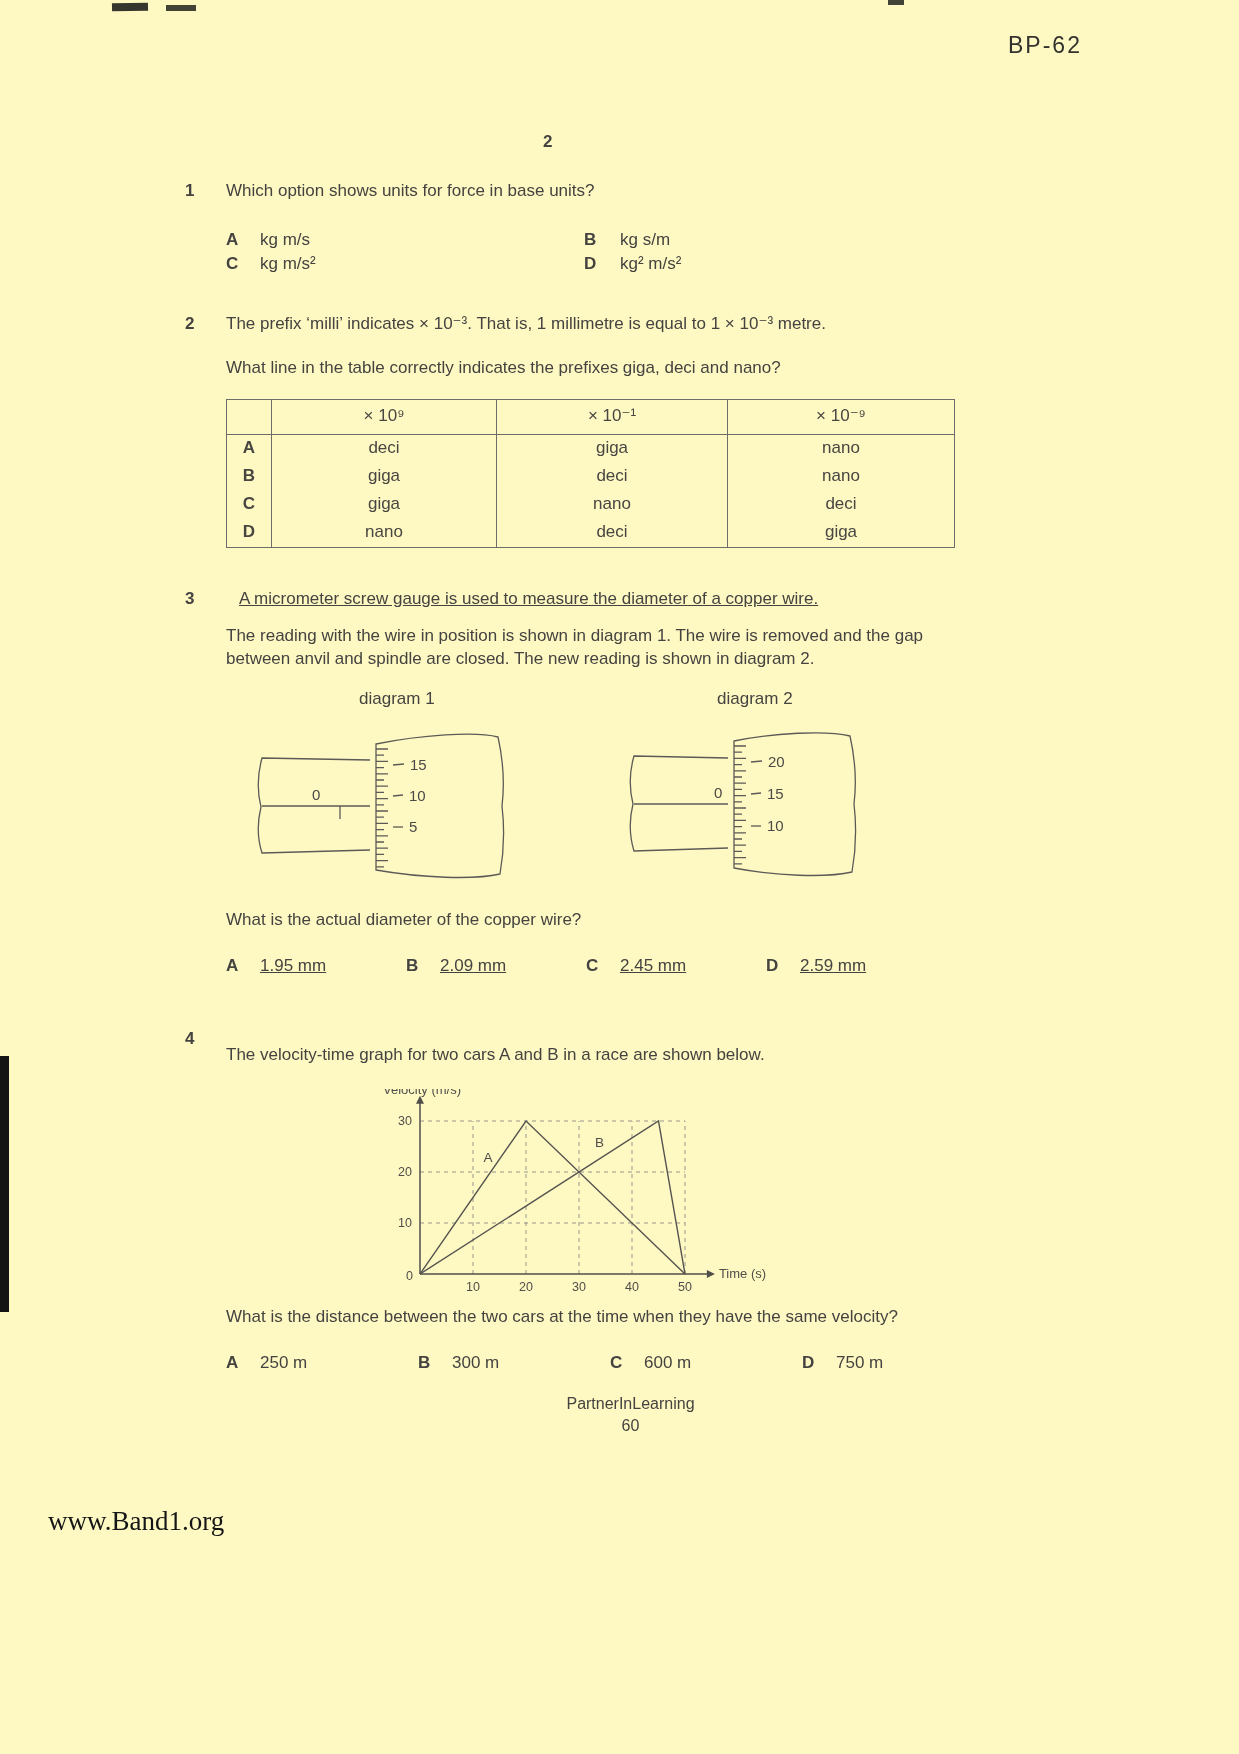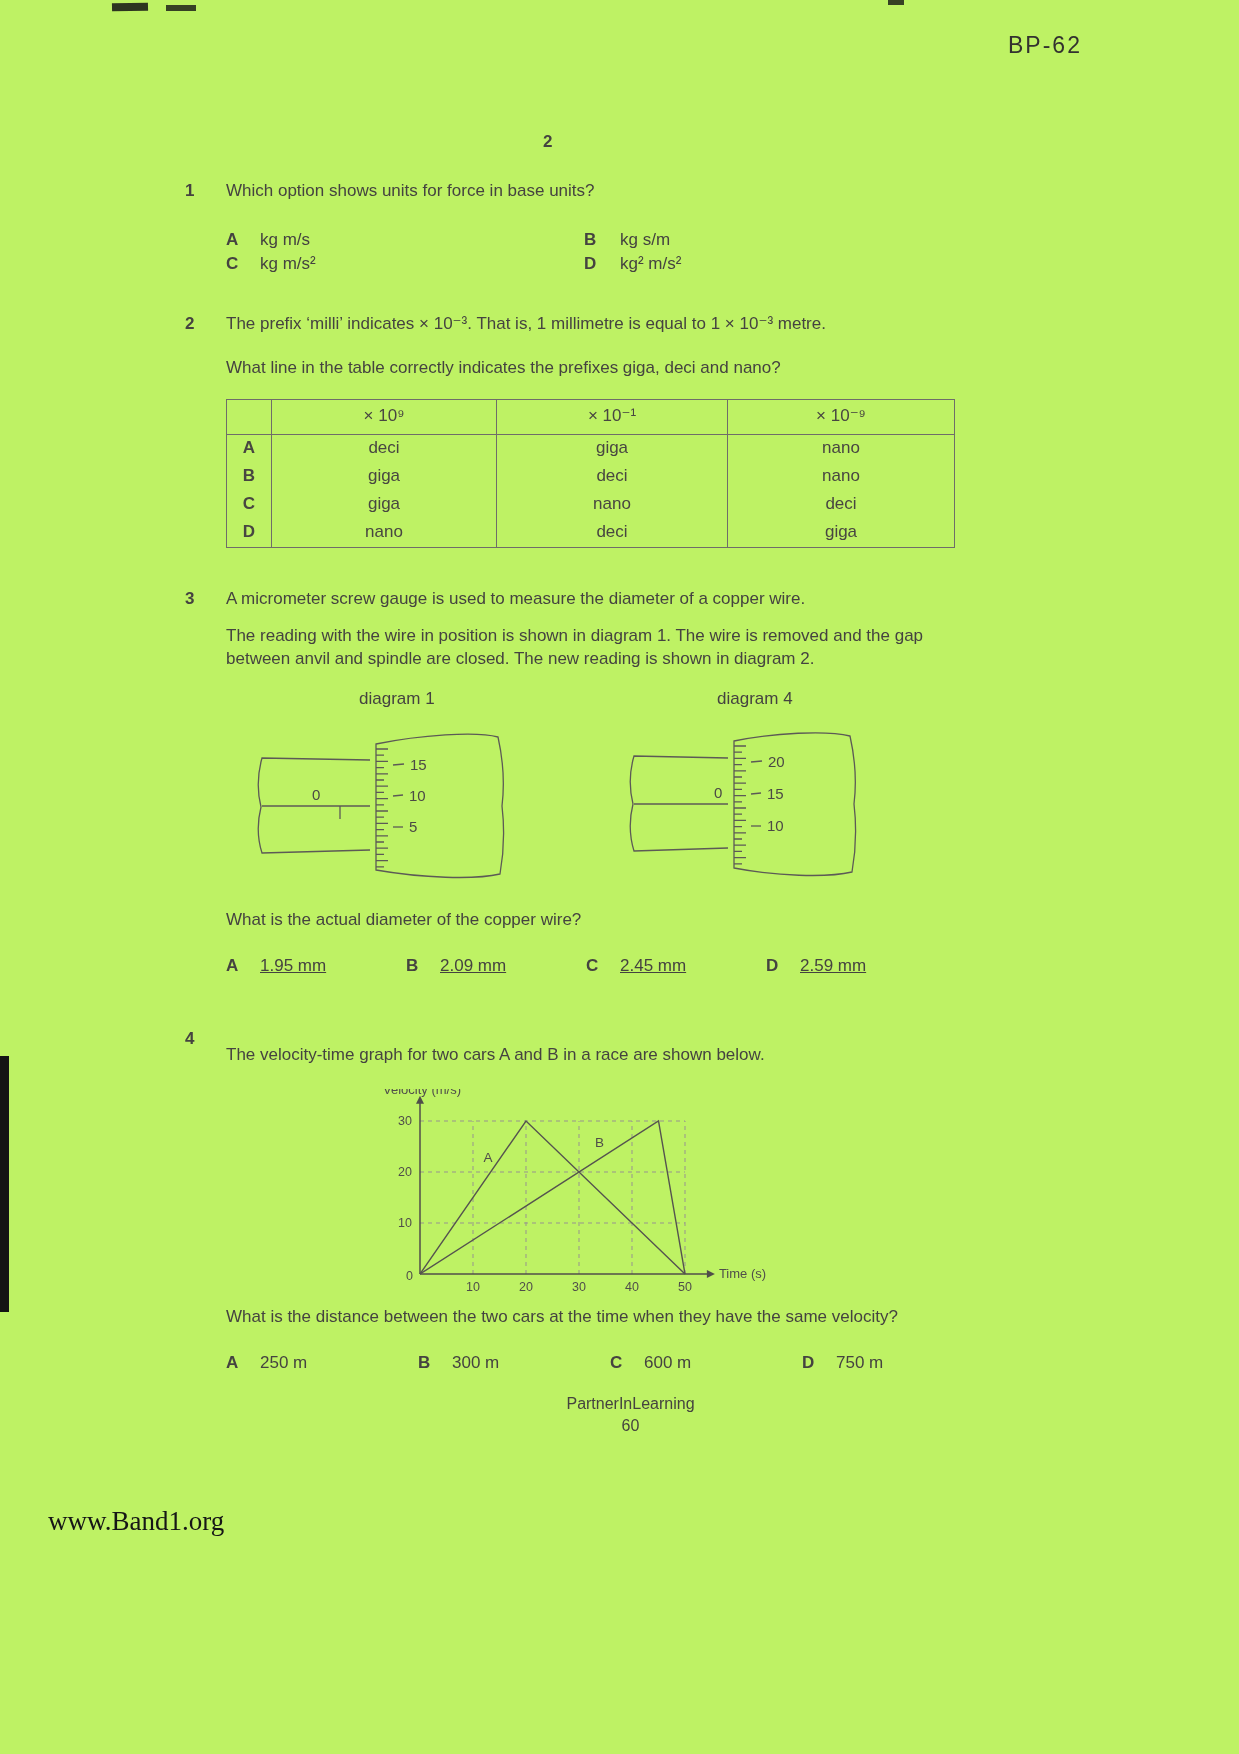--- a/index.html
+++ b/index.html
@@ -1,18 +1,18 @@
 <!DOCTYPE html>
 <html><head>
 <meta charset="utf-8">
 <style>
   html,body{margin:0;padding:0;background:#dddcd8;}
   .page{
     position:relative;width:1239px;height:1754px;margin:0 auto;
-    background:#bef264;color:#454340;
+    background:#fef9c3;color:#454340;
     font-family:"Liberation Sans","DejaVu Sans",sans-serif;
     font-size:17px;line-height:1.35;overflow:hidden;
   }
   .abs{position:absolute;}
   .page-code{font-size:23px;letter-spacing:2px;color:#33322f;}
   .page-num{font-weight:bold;font-size:17px;}
   .q{position:absolute;left:185px;width:800px;display:flex;}
   .qnum{width:41px;flex:0 0 41px;font-weight:bold;}
   .qbody{flex:1;position:relative;}
   .qbody p{margin:0;}
@@ -115,24 +115,24 @@
           <td class="c3">giga</td>
         </tr>
       </tbody>
         </table>
     </div>
   </div>
 
   <div class="q" style="top:588px;height:420px;">
     <span class="qnum">3</span>
     <div class="qbody" style="height:100%;">
-      <p class="abs" style="left:0;top:0;width:760px;">A micrometer screw gauge is used to measure the diameter of a copper wire.</p>
+      <p class="abs" style="left:13px;top:0;width:760px;text-decoration:underline;">A micrometer screw gauge is used to measure the diameter of a copper wire.</p>
       <p class="abs" style="left:0;top:37px;width:712px;">The reading with the wire in position is shown in diagram 1. The wire is removed and the gap between anvil and spindle are closed. The new reading is shown in diagram 2.</p>
       <span class="abs caption" style="left:133px;top:100px;">diagram 1</span>
-      <span class="abs caption" style="left:491px;top:100px;">diagram 4</span>
+      <span class="abs caption" style="left:491px;top:100px;">diagram 2</span>
 
       <svg class="abs" style="left:26px;top:140px;" width="285" height="158" viewBox="0 0 285 158">
         <path class="mline" d="M118 32 L10 30 Q3 55 9 79 Q3 103 10 125 L118 122"></path>
         <line class="mline" x1="10" y1="78" x2="118" y2="78"></line>
         <text class="mtext" x="60" y="72">0</text>
         <line class="mline" x1="88" y1="78" x2="88" y2="91"></line>
         <path class="mline" d="M124 16 C168 7 224 3 246 9 Q254 45 250 78 Q254 112 248 146 C222 152 170 150 124 142 Z"></path>
         <g class="ticks">
             <path d="M124 21.0 h12 M124 27.2 h8 M124 33.4 h12 M124 39.6 h8 M124 45.8 h12 M124 52.0 h8 M124 58.2 h12 M124 64.4 h8 M124 70.6 h12 M124 76.8 h8 M124 83.0 h12 M124 89.2 h8 M124 95.4 h12 M124 101.6 h8 M124 107.8 h12 M124 114.0 h8 M124 120.2 h12 M124 126.4 h8 M124 132.6 h12 M124 138.8 h8 " class="mline"></path>
           </g>

